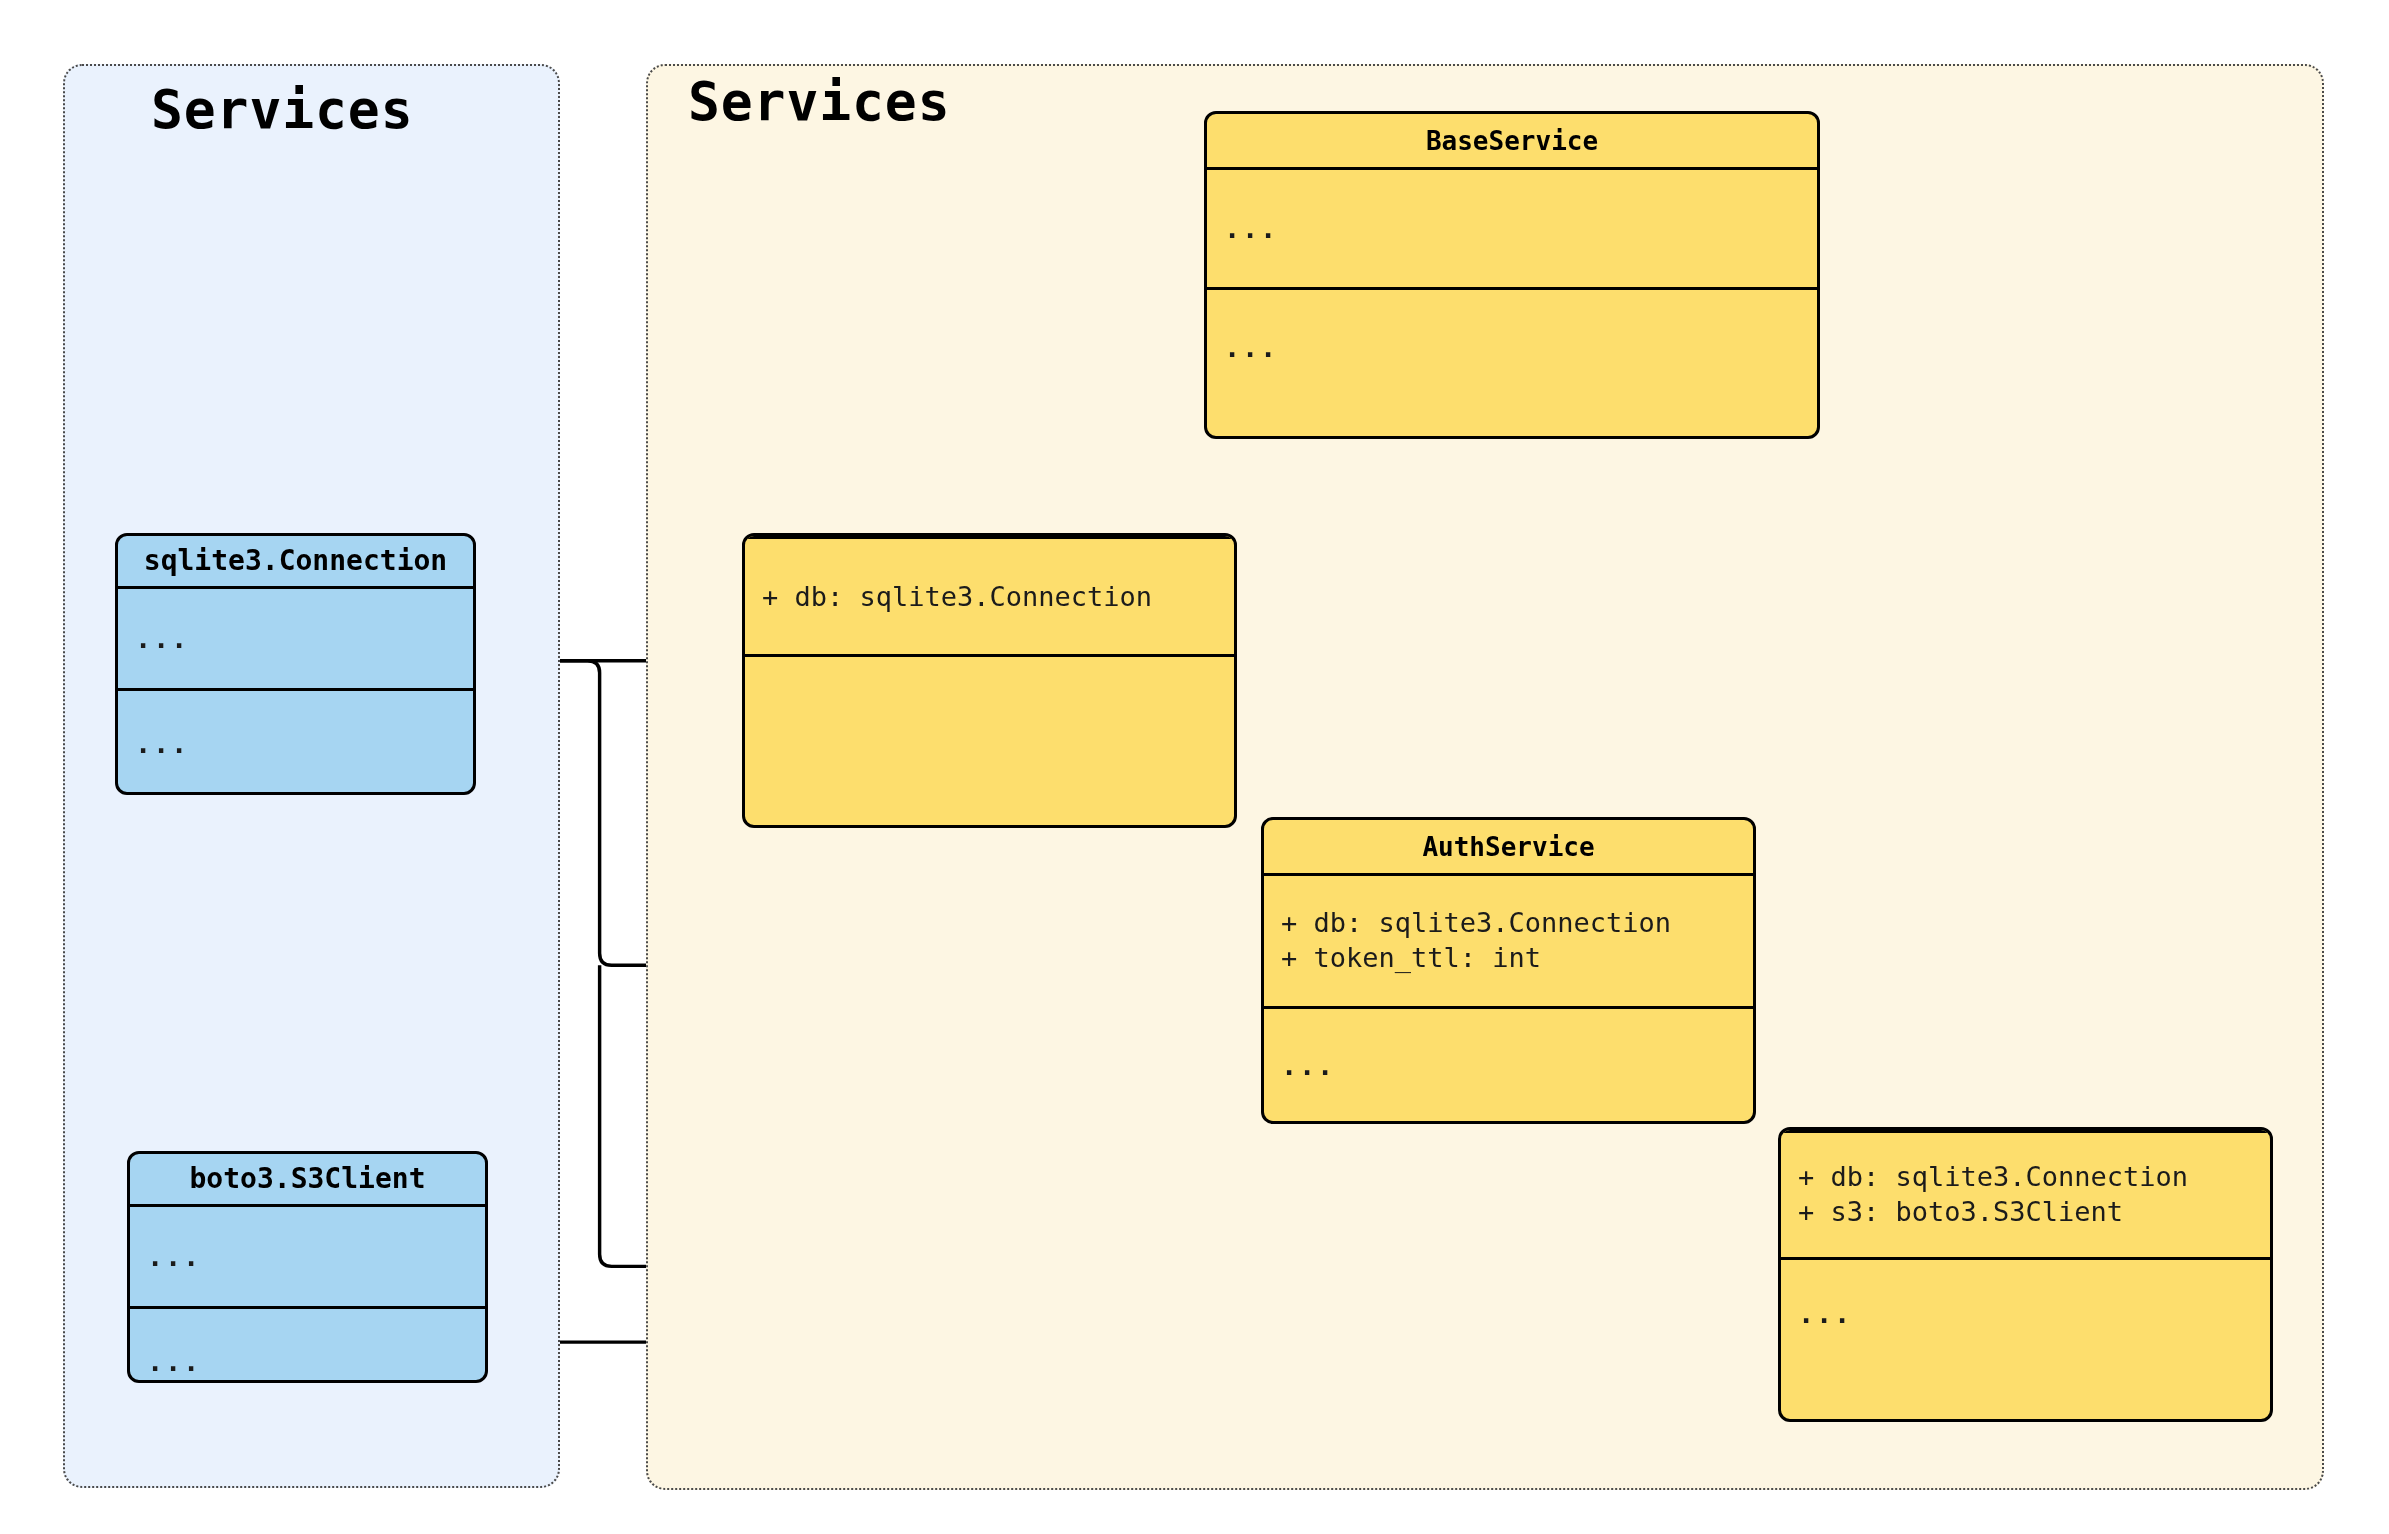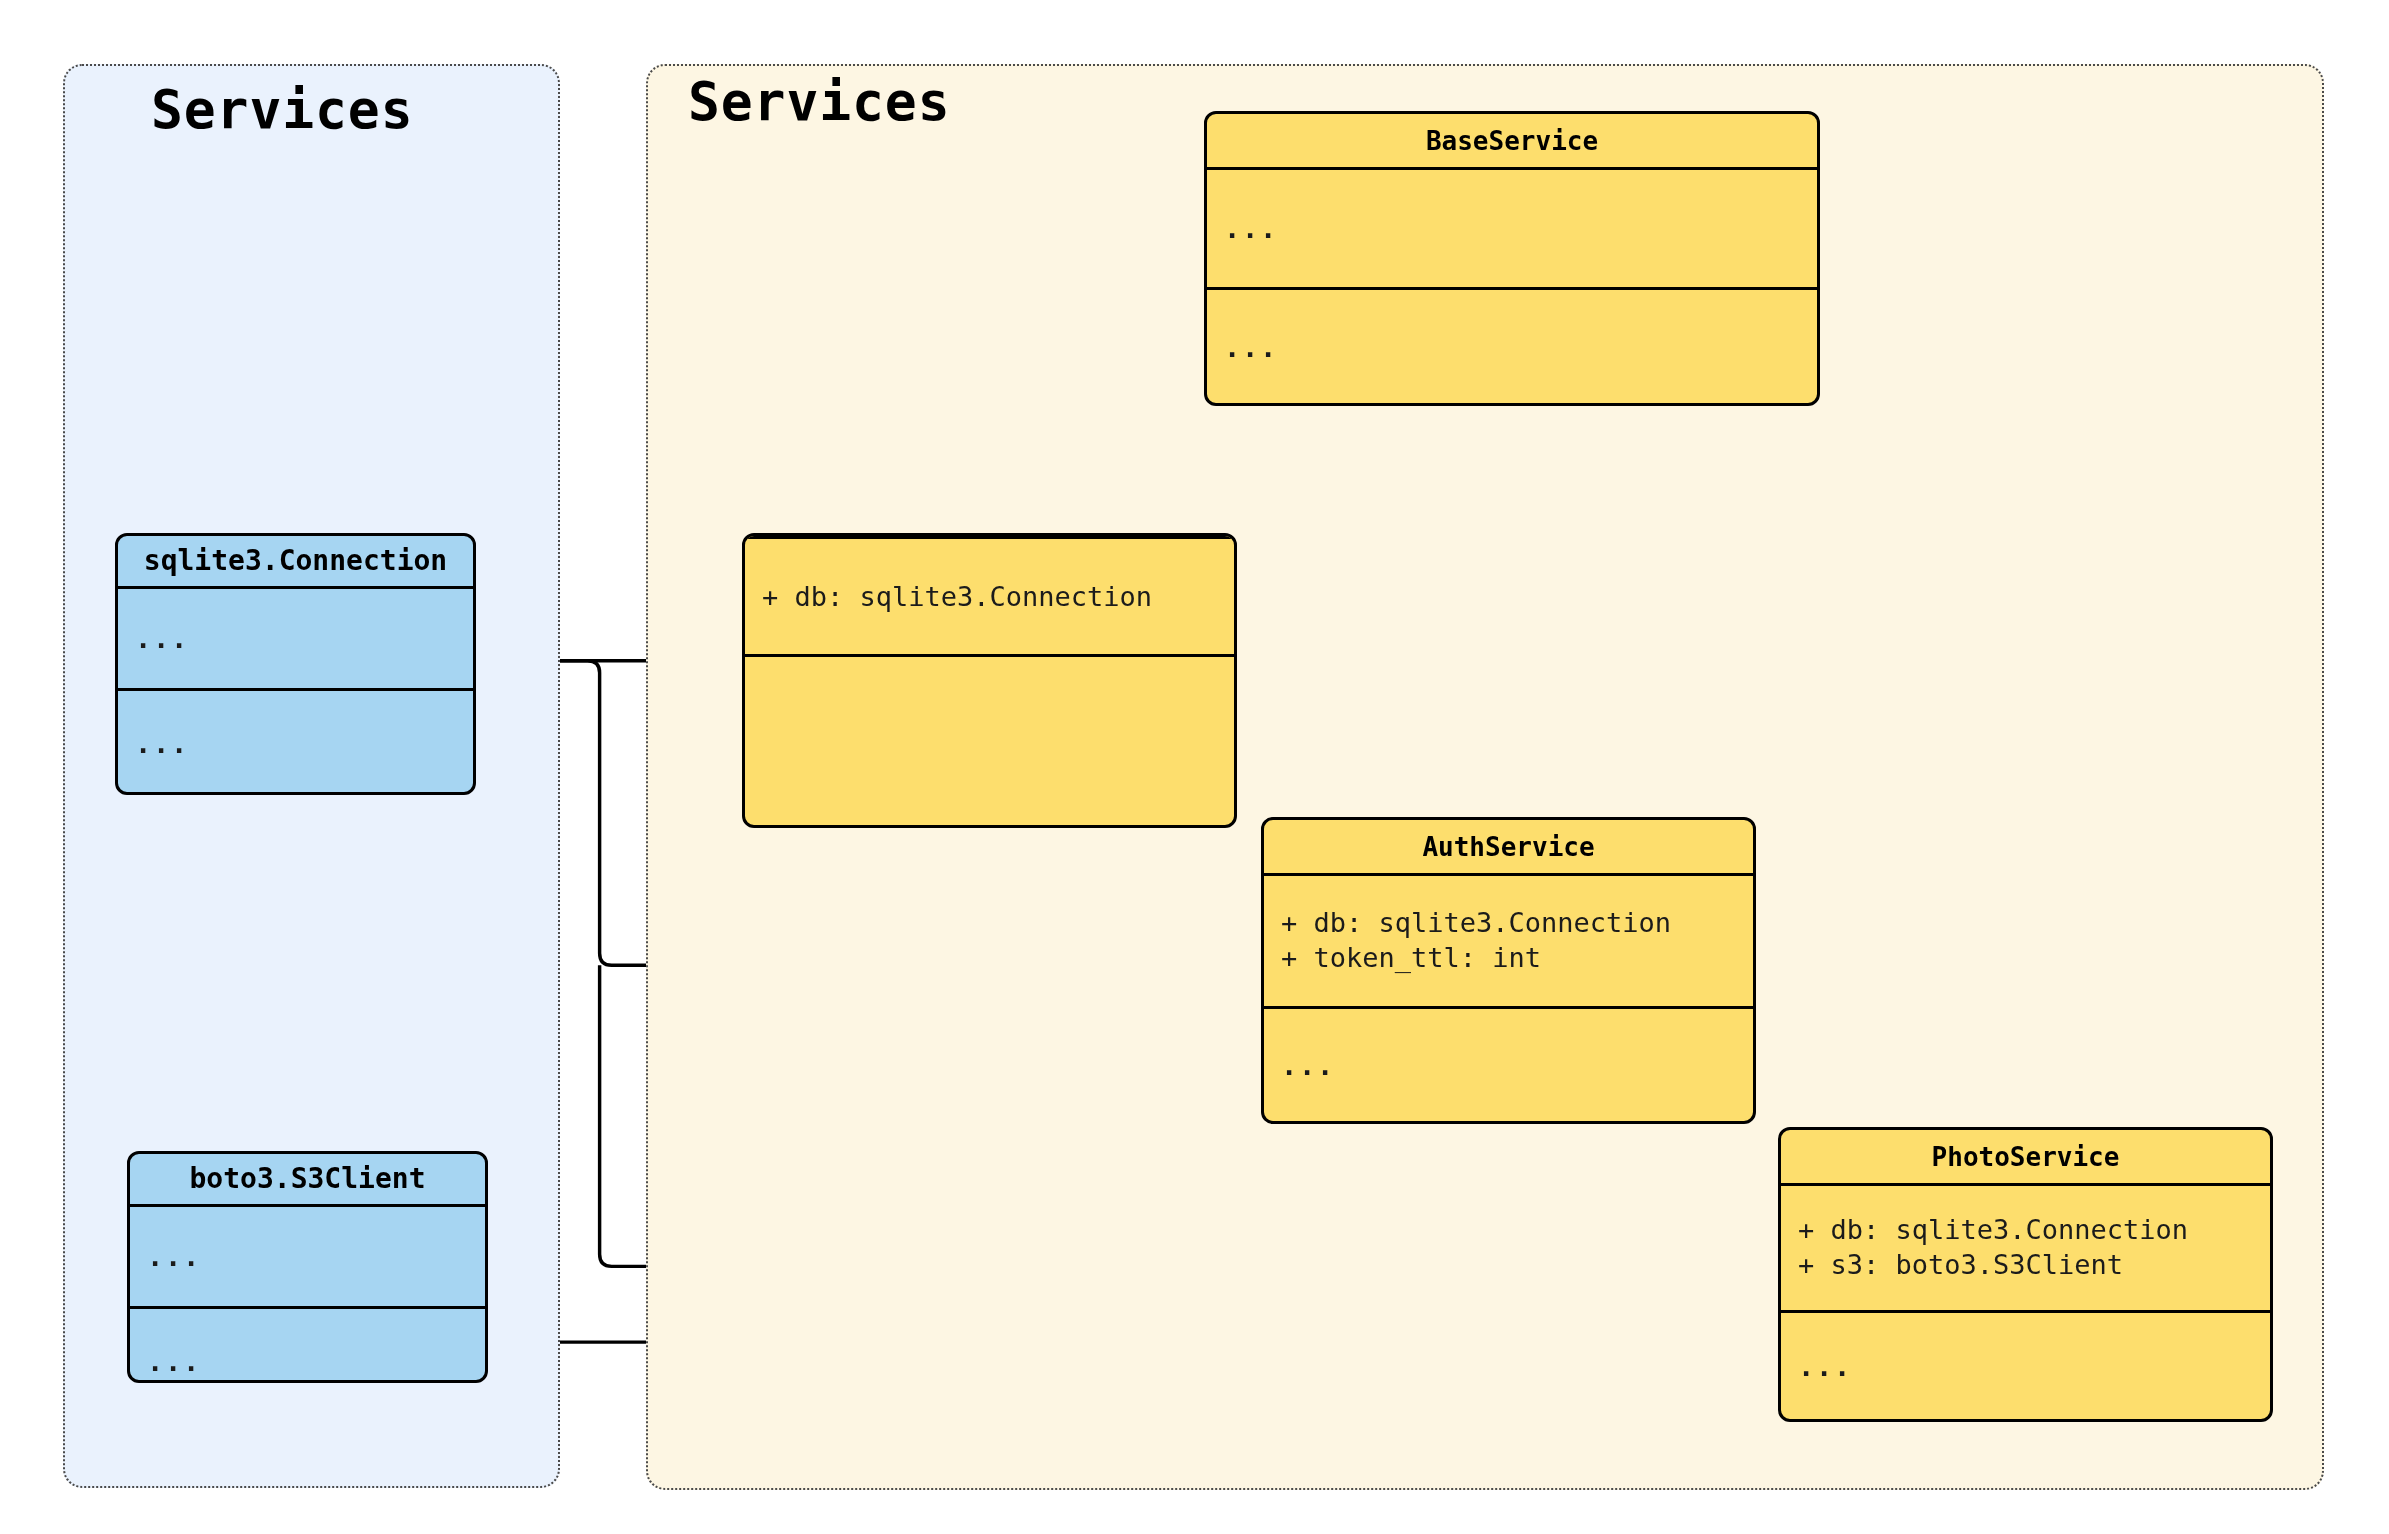--- a/index.html
+++ b/index.html
@@ -123,21 +123,21 @@
   <polygon points="2066,1472 2034,1442 2002,1472 2034,1502" fill="#ffffff" stroke="#000000" stroke-width="5" stroke-linejoin="miter"></polygon>
   <polygon points="2066,1560 2034,1530 2002,1560 2034,1590" fill="#ffffff" stroke="#000000" stroke-width="5" stroke-linejoin="miter"></polygon>
 </svg>
 
 <div class="panel" id="panel-gateways"></div>
 <div class="panel" id="panel-services"></div>
 
 <div class="panel-title" id="title-gateways">Services</div>
 <div class="panel-title" id="title-services">Services</div>
 
-<div class="umlbox yellow" style="left:1204px; top:111px; width:616px; height:295px;">
+<div class="umlbox yellow" style="left:1204px; top:111px; width:616px; height:328px;">
   <div class="cmp" style="height:53px; display:flex; align-items:center; justify-content:center;">
     <span class="cls-title">BaseService</span>
   </div>
   <div class="cmp divider" style="height:120px;">
     <span class="attr-list dots">...</span>
   </div>
   <div class="cmp divider" style="height:118px;">
     <span class="attr-list dots">...</span>
   </div>
 </div>
@@ -158,23 +158,20 @@
   <div class="cmp divider" style="height:133px;">
     <span class="attr-list">+ db: sqlite3.Connection
 + token_ttl: int</span>
   </div>
   <div class="cmp divider" style="height:117px;">
     <span class="attr-list dots">...</span>
   </div>
 </div>
 
 <div class="umlbox yellow" style="left:1778px; top:1127px; width:495px; height:295px;">
-  <div class="cmp" style="height:53px; display:flex; align-items:center; justify-content:center;">
-    <span class="cls-title">PhotoService</span>
-  </div>
   <div class="cmp divider" style="height:127px;">
     <span class="attr-list">+ db: sqlite3.Connection
 + s3: boto3.S3Client</span>
   </div>
   <div class="cmp divider" style="height:111px;">
     <span class="attr-list dots">...</span>
   </div>
 </div>
 
 <div class="umlbox blue" style="left:115px; top:533px; width:361px; height:262px;">

